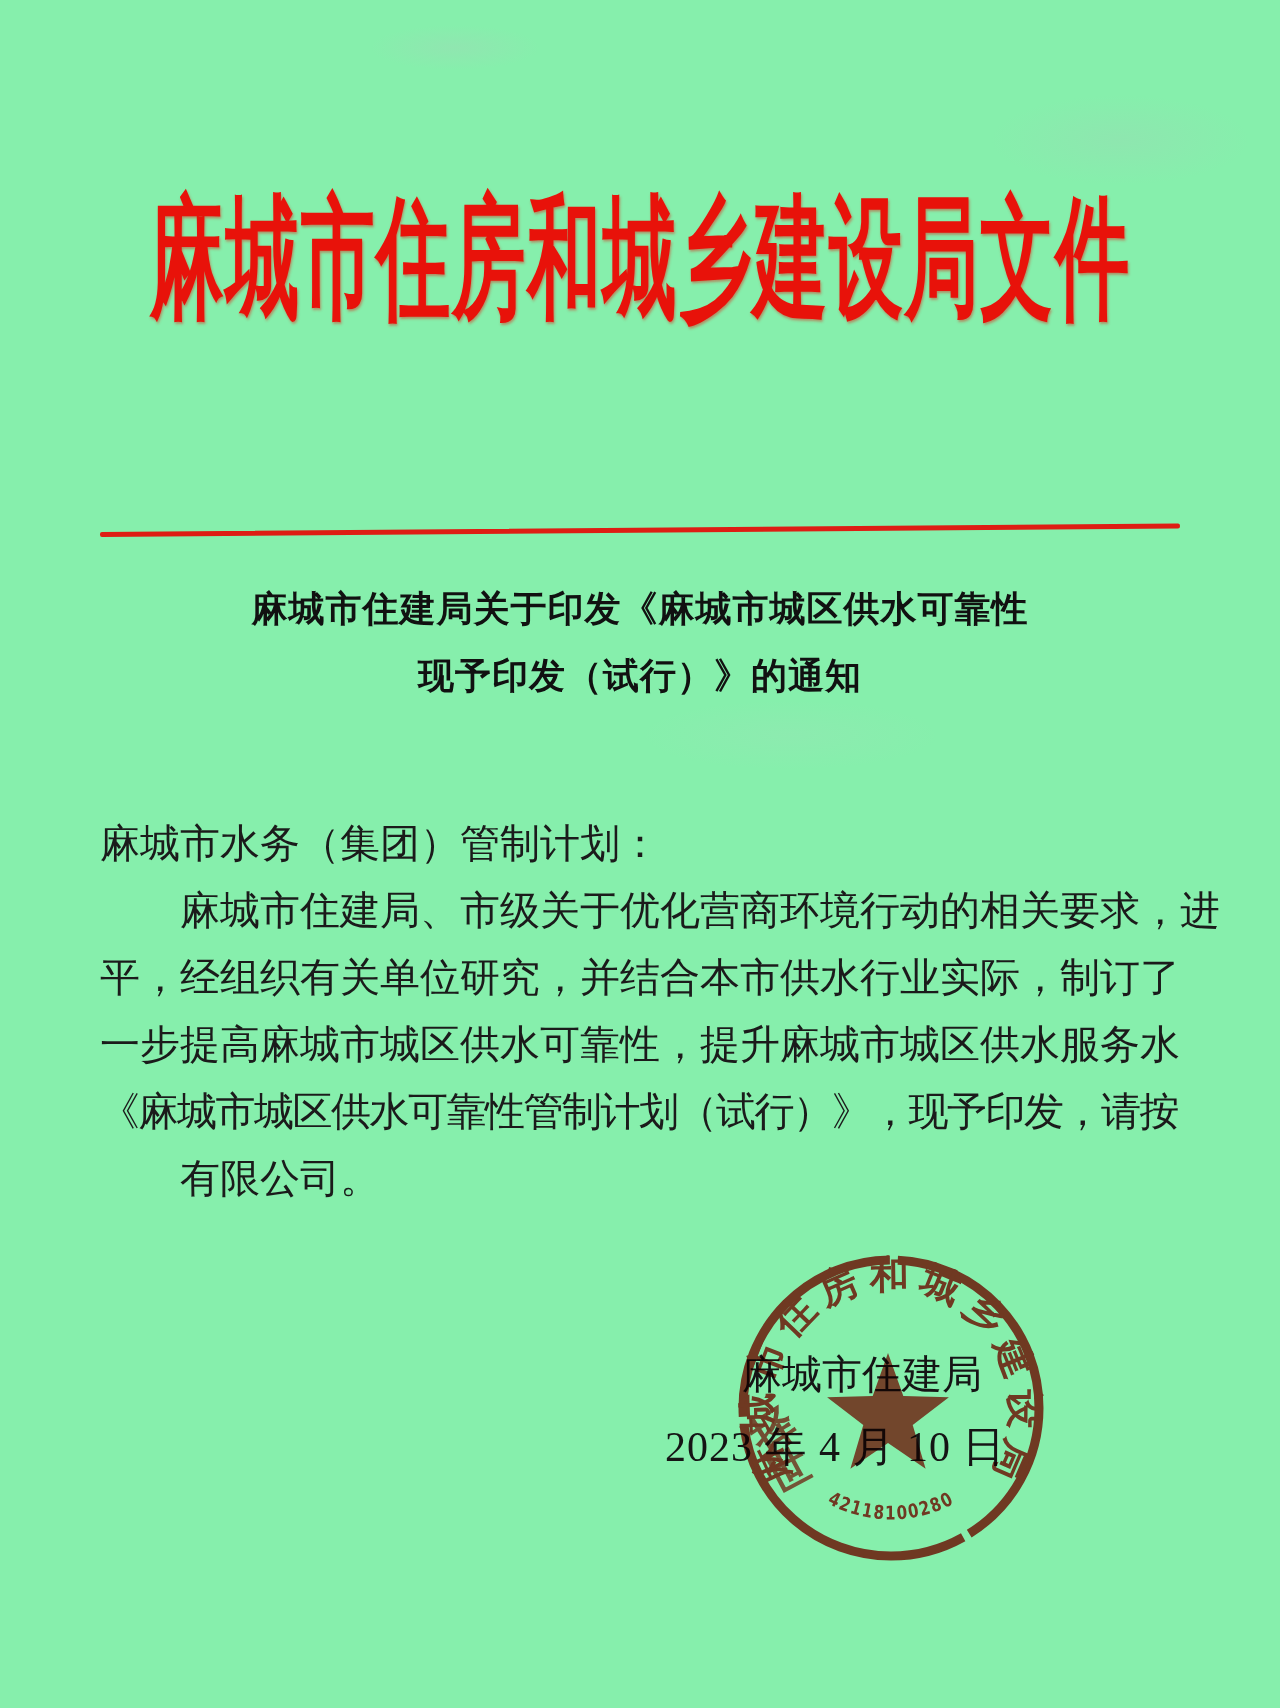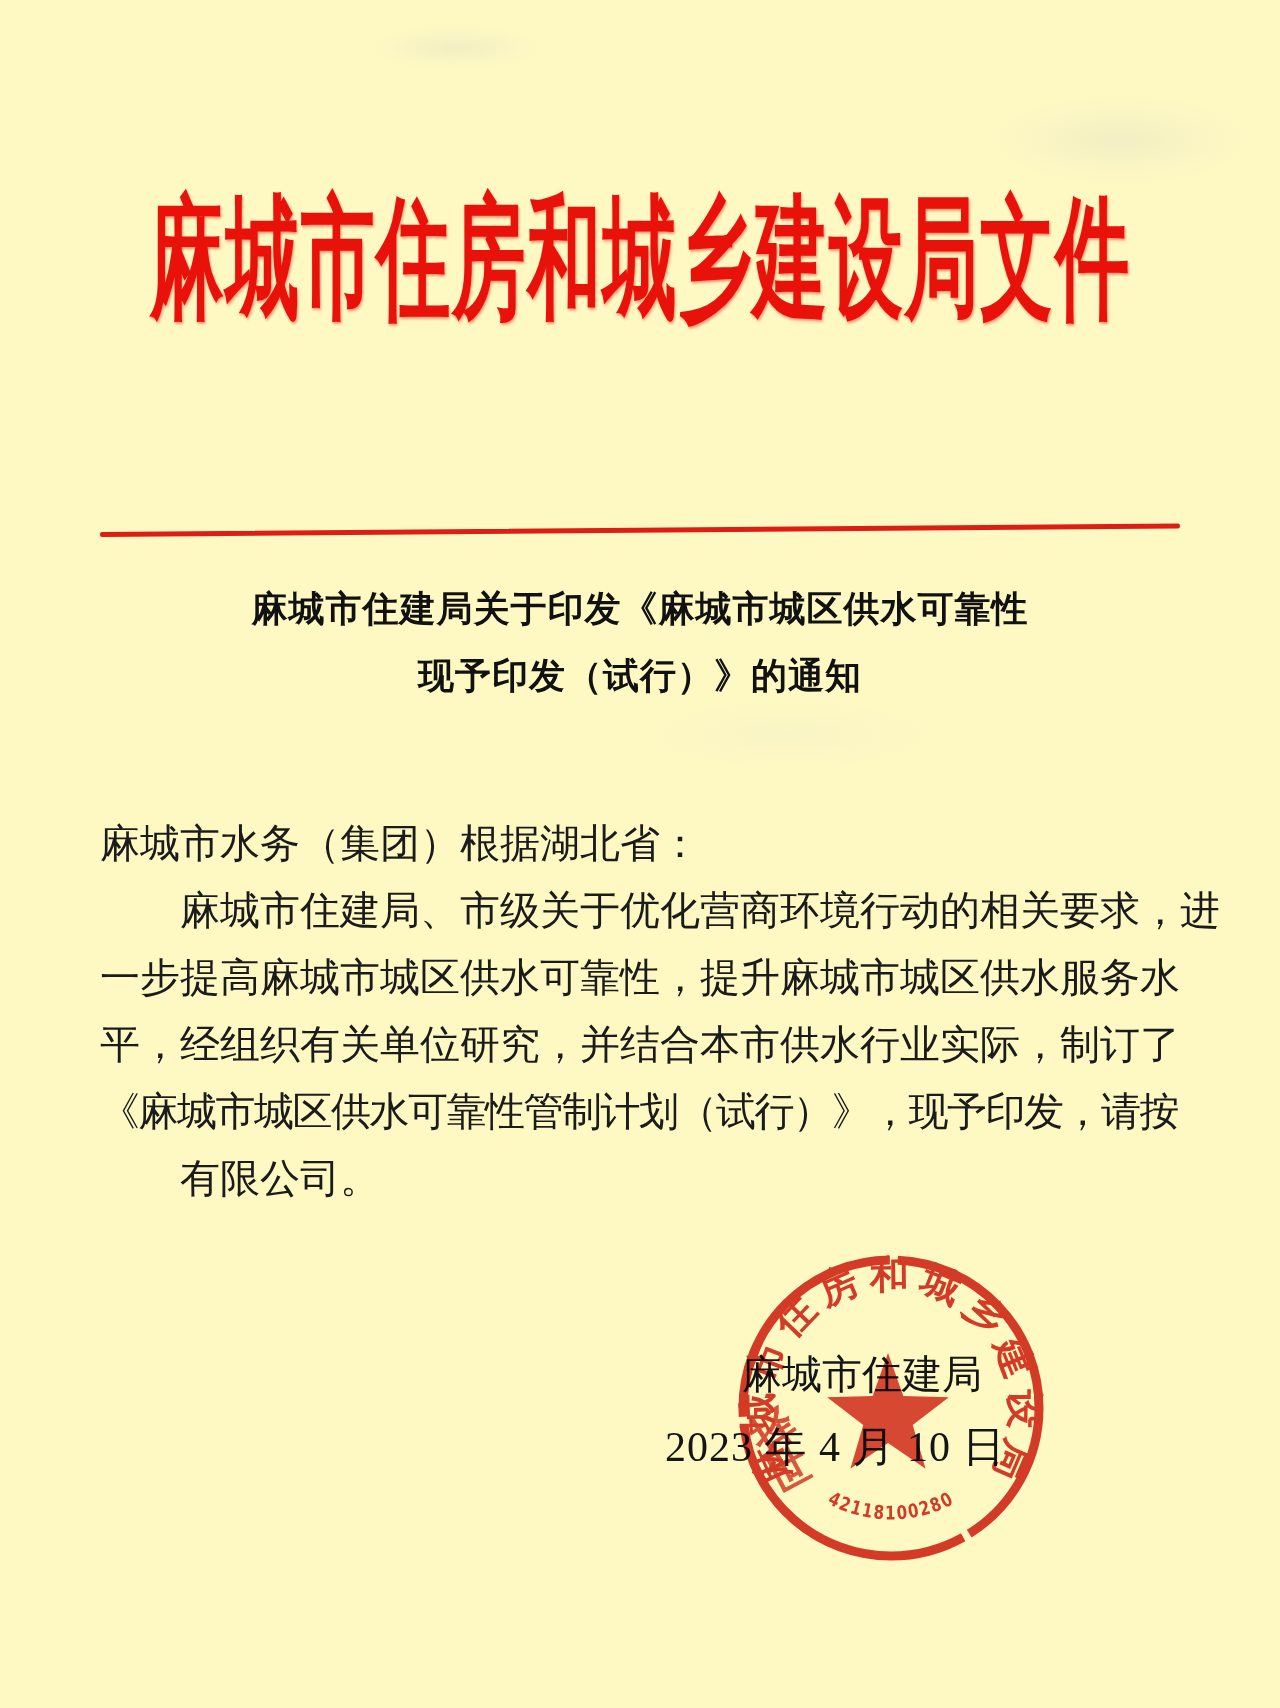--- a/index.html
+++ b/index.html
@@ -1,19 +1,19 @@
 <!DOCTYPE html>
 <html><head>
 <meta charset="utf-8">
 <style>
   html,body{margin:0;padding:0;}
   .page{
     position:relative;
     width:1280px;height:1708px;
-    background:#fef9c3;
+    background:#86efac;
     overflow:hidden;
     font-family:"Liberation Serif","DejaVu Serif",serif;
   }
   .noise{position:absolute;border-radius:50%;pointer-events:none;}
   .n1{left:370px;top:25px;width:170px;height:45px;
       background:radial-gradient(closest-side,rgba(190,190,195,.18),rgba(190,190,195,0));}
   .n2{left:990px;top:95px;width:260px;height:90px;
       background:radial-gradient(closest-side,rgba(185,185,192,.16),rgba(185,185,192,0));}
   .n3{left:640px;top:700px;width:300px;height:70px;
       background:radial-gradient(closest-side,rgba(200,200,205,.10),rgba(200,200,205,0));}
@@ -83,24 +83,24 @@
   </div>
 
   <div class="red-rule" style="background:#de1d14;"></div>
 
   <div class="doc-title">
     <div>麻城市住建局关于印发《麻城市城区供水可靠性</div>
     <div>现予印发（试行）》的通知</div>
   </div>
 
   <div class="body-text">
-    <p>麻城市水务（集团）根据湖北省：</p>
+    <p>麻城市水务（集团）管制计划：</p>
     <p class="indent">麻城市住建局、市级关于优化营商环境行动的相关要求，进</p>
+    <p>平，经组织有关单位研究，并结合本市供水行业实际，制订了</p>
     <p>一步提高麻城市城区供水可靠性，提升麻城市城区供水服务水</p>
-    <p>平，经组织有关单位研究，并结合本市供水行业实际，制订了</p>
     <p class="tight">《麻城市城区供水可靠性管制计划（试行）》，现予印发，请按</p>
     <p class="indent">有限公司。</p>
   </div>
 
   <div class="signature">麻城市住建局</div>
   <div class="date">2023 年 4 月 10 日</div>
 
   <svg class="seal" viewBox="0 0 312 312">
 
     <circle cx="156" cy="153" r="148" fill="none" stroke="#d3352b" stroke-width="9" stroke-dasharray="150 7 290 9 240 8 320 6"></circle>

